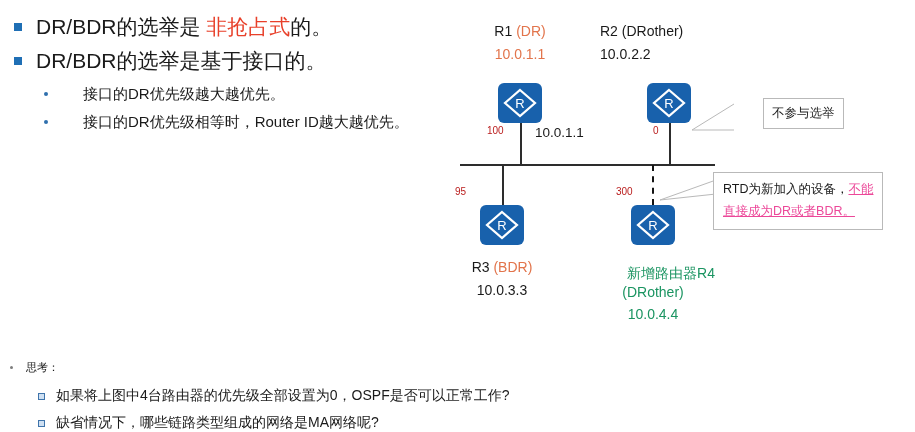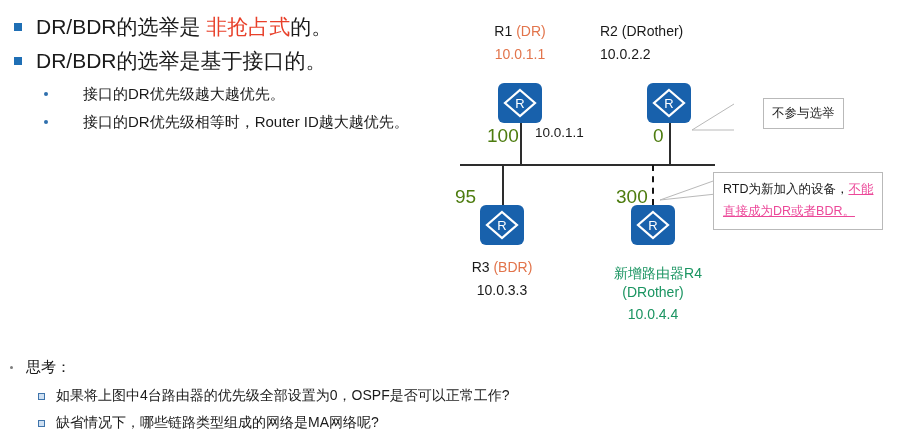--- a/index.html
+++ b/index.html
@@ -80,21 +80,21 @@
   .think-head .dot {
     width: 3px;
     height: 3px;
     border-radius: 50%;
     background: #7d7d7d;
     margin-right: 13px;
     margin-top: 10px;
     flex: 0 0 auto;
   }
   .think-head .txt {
-    font-size: 15px;
+    font-size: 11px;
     line-height: 22px;
   }
   .think-item {
     display: flex;
     align-items: flex-start;
     margin-left: 28px;
     margin-top: 7px;
   }
   .think-item .hsq {
     width: 5px;
@@ -135,22 +135,22 @@
   .node-label {
     font-size: 14px;
     line-height: 19px;
     white-space: nowrap;
     text-align: center;
   }
   .role-dr { color: #e2744b; }
   .green { color: #1a9461; }
 
   .prio {
-    font-size: 19px;
-    color: #4d7c0f;
+    font-size: 10px;
+    color: #b91c1c;
     white-space: nowrap;
   }
   .ipnear {
     font-size: 13.5px;
     color: #1a1a1a;
     white-space: nowrap;
   }
 
   .vline {
     width: 0;
@@ -280,21 +280,21 @@
   <div class="vdash" style="left:212px; top:165px; height:40px;"></div>
   <div class="prio" style="left:176px; top:186px;">300</div>
 
   <div class="router" style="left:191px; top:205px;">
     <svg width="34" height="30" viewBox="0 0 34 30">
       <polygon points="17,2 32,15 17,28 2,15" fill="none" stroke="#ffffff" stroke-width="2.2"></polygon>
       <text x="17" y="20" font-family="Liberation Sans, sans-serif" font-size="13" fill="#ffffff" text-anchor="middle">R</text>
     </svg>
   </div>
 
-  <div class="node-label green" style="left:158px; top:264px; width:120px;">新增路由器R4</div>
+  <div class="node-label green" style="left:171px; top:264px; width:120px;">新增路由器R4</div>
   <div class="node-label green" style="left:153px; top:283px; width:120px;">(DRother)</div>
   <div class="node-label green" style="left:153px; top:305px; width:120px;">10.0.4.4</div>
 
   <svg class="tail" style="left:248px; top:100px;" width="48" height="36" viewBox="0 0 48 36">
     <polyline points="46,4 4,30 46,30" fill="#ffffff" stroke="#b9b9b9" stroke-width="1"></polyline>
   </svg>
   <div class="callout" style="left:288px; top:98px;margin-left:35px;">
     <span>不参与选举</span>
   </div>
 

